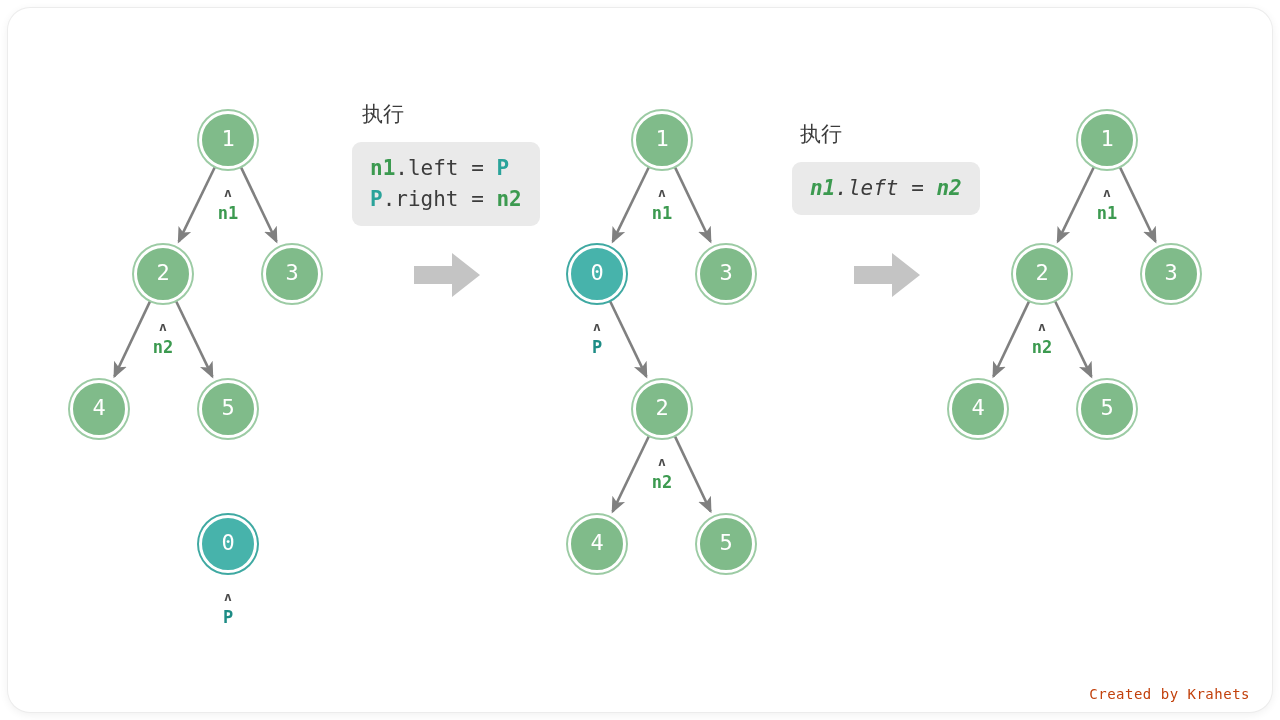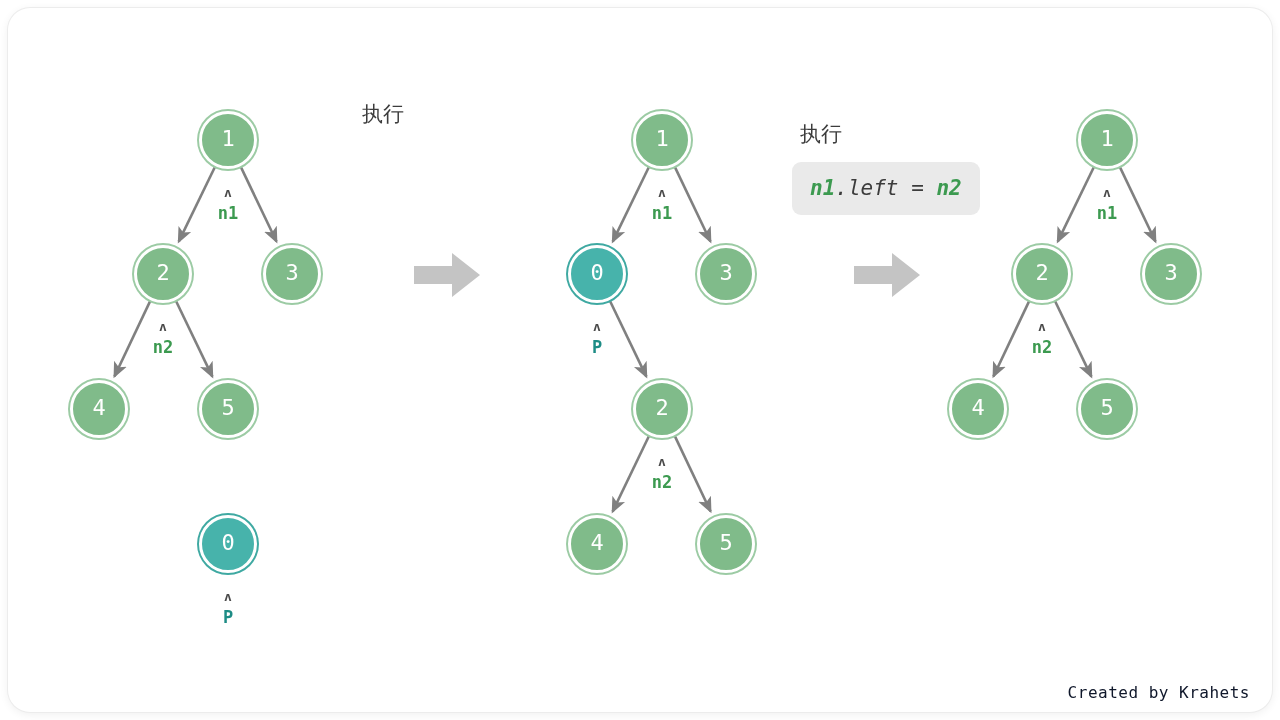--- a/index.html
+++ b/index.html
@@ -121,22 +121,22 @@
 
   
   .big-arrow { position: absolute; }
 
   
   .watermark {
     position: absolute;
     right: 30px;
     bottom: 18px;
     font-family: "DejaVu Sans Mono", monospace;
-    font-size: 16px;
-    color: #0f172a;
+    font-size: 14px;
+    color: #c2410c;
     letter-spacing: 0.5px;
     user-select: none;
   }
 </style>
 </head>
 <body>
 
 <div id="canvas">
   <div class="card"></div>
 
@@ -253,18 +253,19 @@
       <svg class="big-arrow" width="66" height="46" viewBox="0 0 66 46" style="left: 414px; top: 252px;">
         <path d="M0,14 L38,14 L38,1 L66,23 L38,45 L38,32 L0,32 Z" fill="#c4c4c4"></path>
       </svg>
       <svg class="big-arrow" width="66" height="46" viewBox="0 0 66 46" style="left: 854px; top: 252px;">
         <path d="M0,14 L38,14 L38,1 L66,23 L38,45 L38,32 L0,32 Z" fill="#c4c4c4"></path>
       </svg>
     </div>
 
   <div class="layer" id="caption-layer">
       <div class="step-title" style="left: 362px; top: 100px;">执行</div>
+      <div class="code-box" style="left: 352px; top: 142px;"><div><span class="v-green">n1</span><span>.left = </span><span class="v-teal">P</span></div><div><span class="v-teal">P</span><span>.right = </span><span class="v-green">n2</span></div></div>
       <div class="step-title" style="left: 800px; top: 120px;">执行</div>
       <div class="code-box" style="left: 792px; top: 162px; font-style: italic;"><div><span class="v-green">n1</span><span>.left = </span><span class="v-green">n2</span></div></div>
     </div>
 
   <div class="watermark">Created by Krahets</div>
 </div>
 
 </body></html>

